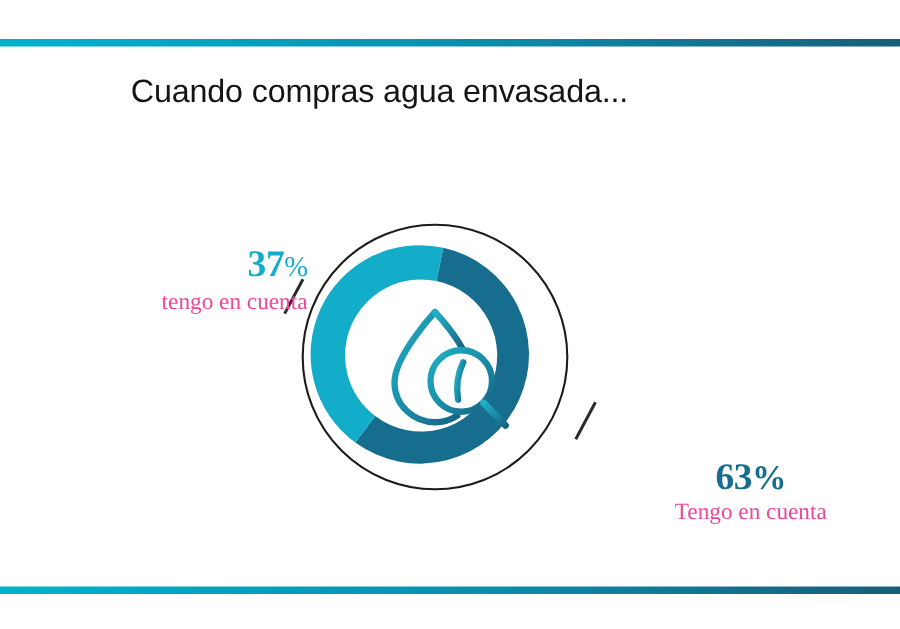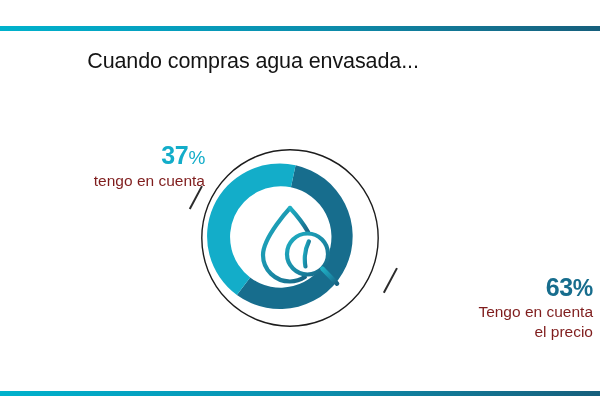--- a/index.html
+++ b/index.html
@@ -79,46 +79,47 @@
   .callout { position: absolute; }
 
   .callout-left {
     left: 10px;
     top: 142px;
     width: 195px;
     text-align: right;
   }
   .callout-right {
     left: 408px;
-    top: 274px;
+    top: 284px;
     width: 185px;
-    text-align: right;
+    text-align: center;
   }
 
   .pct {
-    font-family: Liberation Sans, sans-serif;
+    font-family: Liberation Serif, serif;
     font-weight: 700;
     font-size: 25px;
     line-height: 27px;
     letter-spacing: -0.3px;
     white-space: nowrap;
+    margin-top: 21px;
   }
   .pct .sign {
     font-weight: 400;
     font-size: 19px;
   }
   .pct-left  { color: #13adc9; }
   .pct-right { color: #176d8d; }
   .pct-right .sign { font-weight: 700; font-size: 23px; }
 
   .desc {
-    font-family: Liberation Sans, sans-serif;
+    font-family: Liberation Serif, serif;
     font-size: 15.5px;
     font-weight: 400;
-    color: #7f1d1d;
+    color: #ec4899;
     line-height: 19.5px;
     white-space: nowrap;
   }
   .desc-line { display: block; }
 
   
   .leader {
     position: absolute;
     background: #2b2b2b;
   }
@@ -193,19 +194,18 @@
       <span class="desc-line">tengo en cuenta</span>
     </div>
   </div>
 
   <div class="callout callout-right">
     <div class="pct pct-right">
       <span>63</span><span class="sign">%</span>
     </div>
     <div class="desc">
       <span class="desc-line">Tengo en cuenta</span>
-      <span class="desc-line">el precio</span>
     </div>
   </div>
 
   <div class="rule rule-bottom"></div>
 
 </div>
 
 </body></html>

